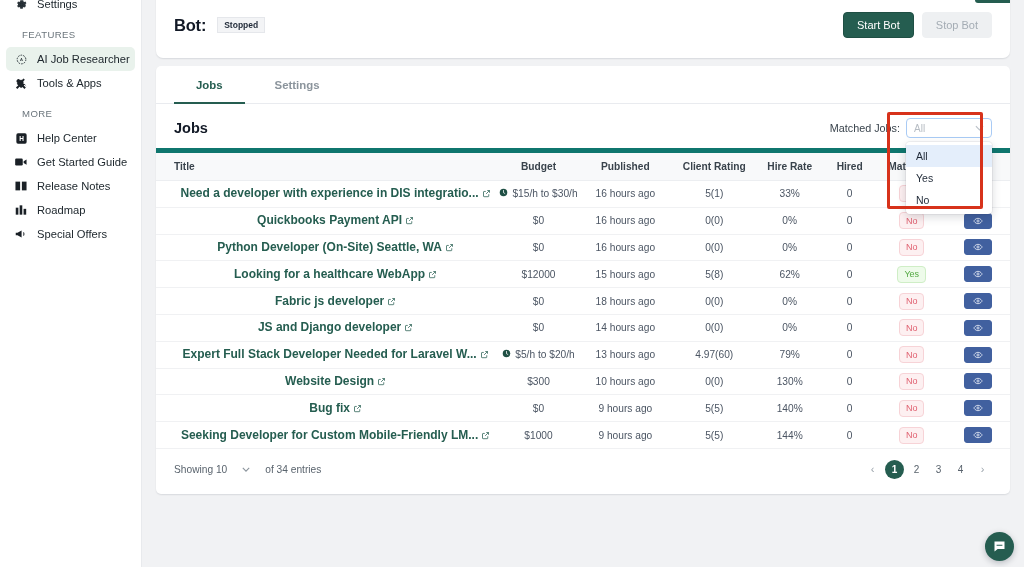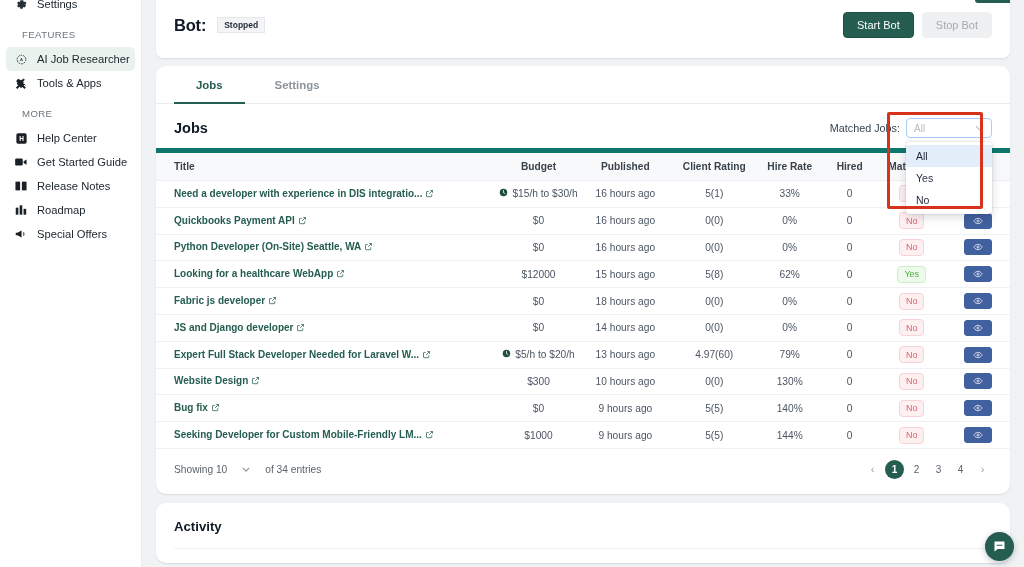--- a/index.html
+++ b/index.html
@@ -46,21 +46,21 @@
   
   .main {
     flex: 1 1 auto;
     height: 567px;
     overflow: hidden;
     position: relative;
     padding: 0 14px;
   }
   .card {
     background: #fff;
-    border-radius: 10px;
+    border-radius: 5px;
     box-shadow: 0 1px 2px rgba(16,24,40,.07), 0 1px 1px rgba(16,24,40,.04);
     position: relative;
   }
 
   
   .bot-card {
     margin-top: -8px;
     height: 66px;
     display: flex; align-items: center;
     padding: 0 18px;
@@ -186,23 +186,23 @@
     font-size: 10.2px;
     color: #4b5563;
     padding: 0;
     height: 26.8px;
     border-bottom: 1px solid #f0f1f3;
     text-align: center;
     white-space: nowrap;
     overflow: hidden;
   }
   tbody td.title-col {
-    text-align: left; padding-left: 18px;
+    text-align: center; padding-left: 18px;
     color: #255d50; font-weight: 700;
-    font-size: 10px;
+    font-size: 12px;
   }
   .ext-ico { display: inline-block; margin-left: 3px; vertical-align: -1px; }
   .budget-cell { display: inline-flex; align-items: center; gap: 4px; justify-content: center; }
   .clock-ico { display: inline-block; vertical-align: -2px; }
   .pill {
     display: inline-block;
     font-size: 9px;
     border-radius: 4px;
     padding: 1.5px 6px;
     line-height: 1.35;
@@ -643,24 +643,20 @@
         <div class="pg arrow">‹</div>
         <div class="pg cur">1</div>
         <div class="pg">2</div>
         <div class="pg">3</div>
         <div class="pg">4</div>
         <div class="pg arrow">›</div>
       </div>
     </div>
   </section>
 
-  <section class="card activity-card">
-    <div class="activity-h2">Activity</div>
-    <div class="activity-rule"></div>
-  </section>
 
   <div class="hl-box" style="left:745px; top:112px; width:96px; height:97px;"></div>
 </main>
 
 <div class="chat-fab">
   <svg width="15" height="15" viewBox="0 0 24 24" fill="#fff">
     <path d="M4 4h16v12H9l-5 4z"></path>
     <path d="M8 10h8" stroke="#255d50" stroke-width="1.6" fill="none" stroke-linecap="round"></path>
   </svg>
 </div>

